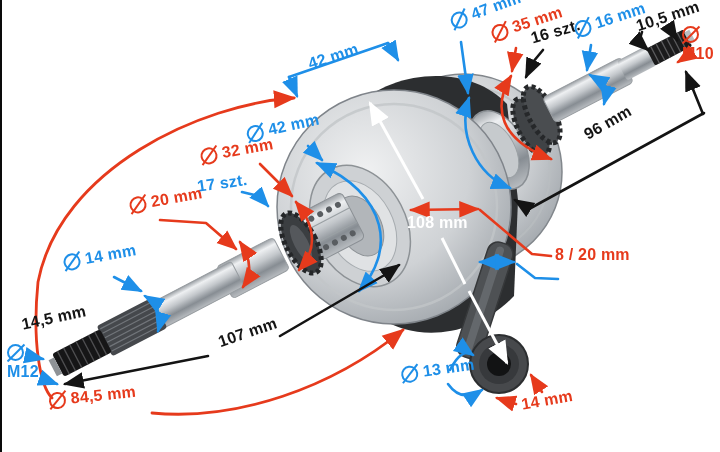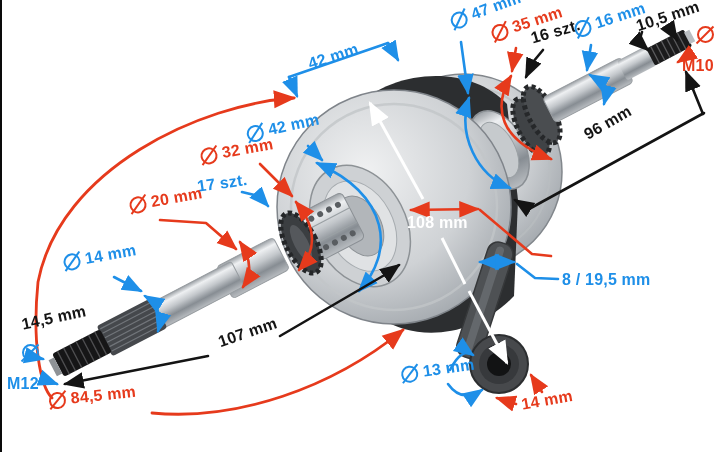--- a/index.html
+++ b/index.html
@@ -7,21 +7,21 @@
     position:relative;width:720px;height:452px;background:#ffffff;
     overflow:hidden;border-left:2px solid #0a0a0a;box-sizing:border-box;
     font-family:"Liberation Sans",sans-serif;
   }
   svg.art{position:absolute;left:0;top:0;z-index:1;}
   .lbl{
     position:absolute;z-index:3;display:flex;align-items:center;gap:5px;
     font:700 16px "Liberation Sans",sans-serif;white-space:nowrap;
     transform-origin:left top;letter-spacing:0.2px;
   }
-  .lbl.col{flex-direction:column;gap:14px;align-items:flex-end;}
+  .lbl.col{flex-direction:column;gap:2px;align-items:flex-start;}
   .c-blue{color:var(--blue,#1e8fe8);}
   .c-red{color:var(--red,#e63a1c);}
   .c-black{color:var(--black,#141414);}
   .c-white{color:var(--white,#ffffff);text-align:right;}
   .dia{
     display:inline-block;position:relative;width:13px;height:13px;
     border:2px solid currentColor;border-radius:50%;flex:none;
   }
   .dia::after{
     content:"";position:absolute;left:50%;top:50%;width:2px;height:24px;
@@ -230,24 +230,24 @@
   </div>
 
   <div class="lbl c-black" style="left:579px;top:128px;transform:rotate(-30deg)">
     <span>96 mm</span>
   </div>
 
   <div class="lbl c-white" style="left:405px;top:214px">
     <span>108 mm</span>
   </div>
 
-
-  <div class="lbl c-blue" style="left:560px;top:271px">
-    <span>8 / 19,5 mm</span>
-  </div>
+  <div class="lbl c-red" style="left:553px;top:246px">
+    <span>8 / 20 mm</span>
+  </div>
+
 
   <div class="lbl c-blue" style="left:398px;top:366px;transform:rotate(-8deg)">
     <i class="dia"></i>
     <span>13 mm</span>
   </div>
 
   <div class="lbl c-red" style="left:518px;top:396px;transform:rotate(-10deg)">
     <span>14 mm</span>
   </div>
 

